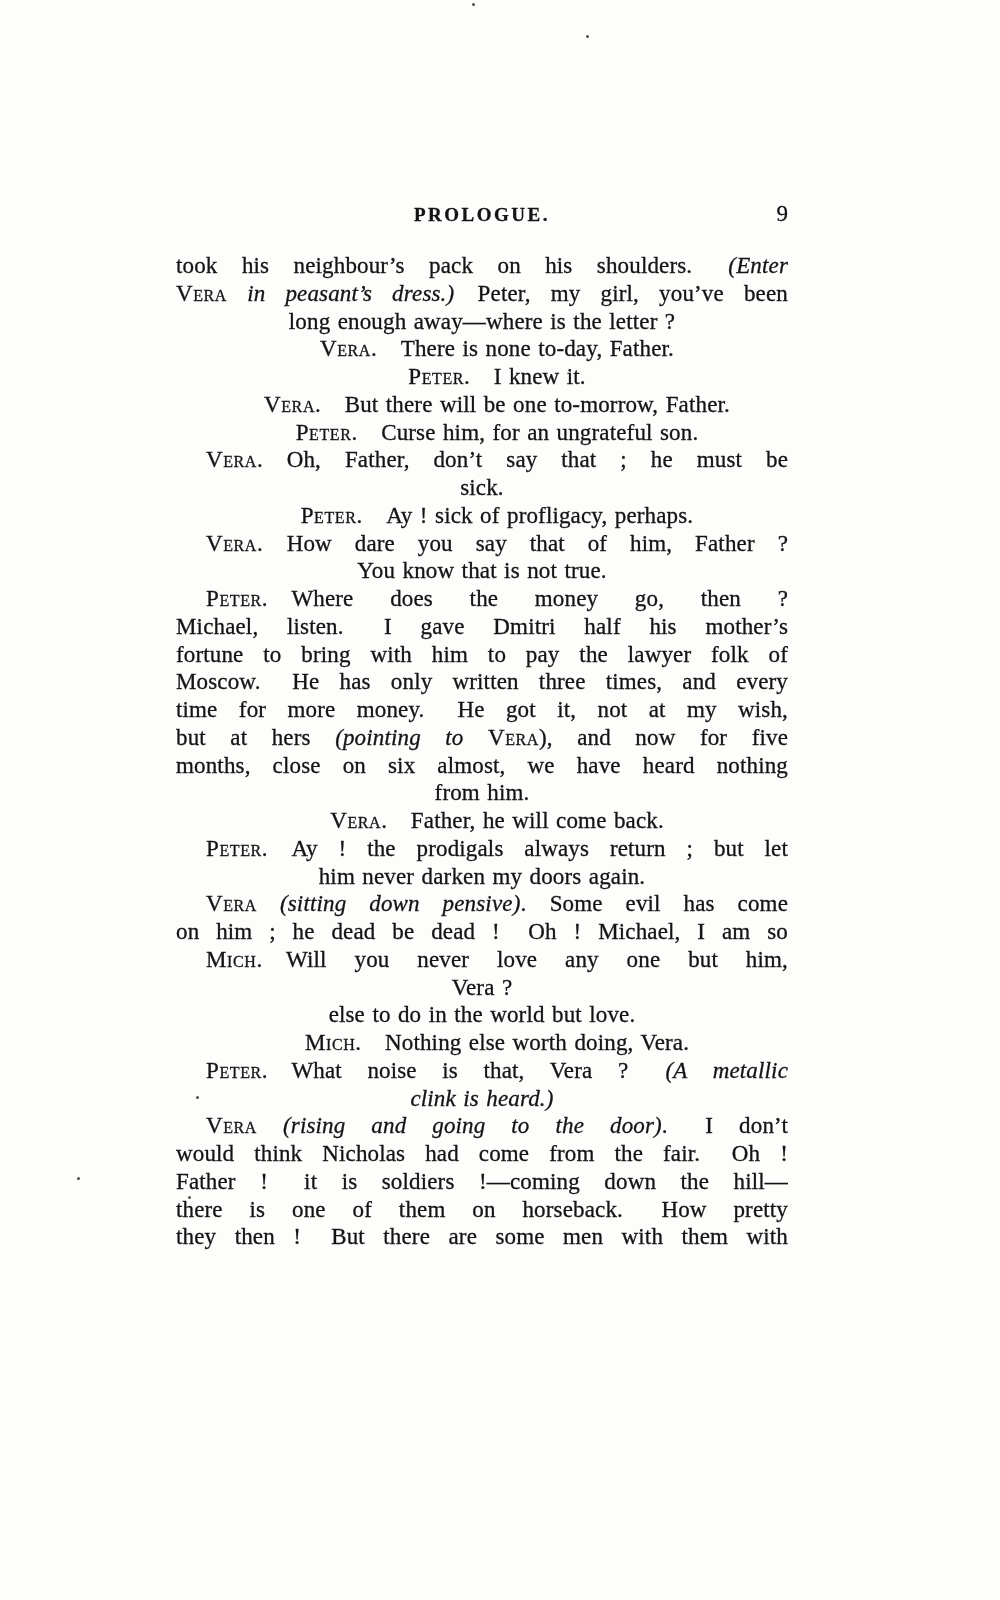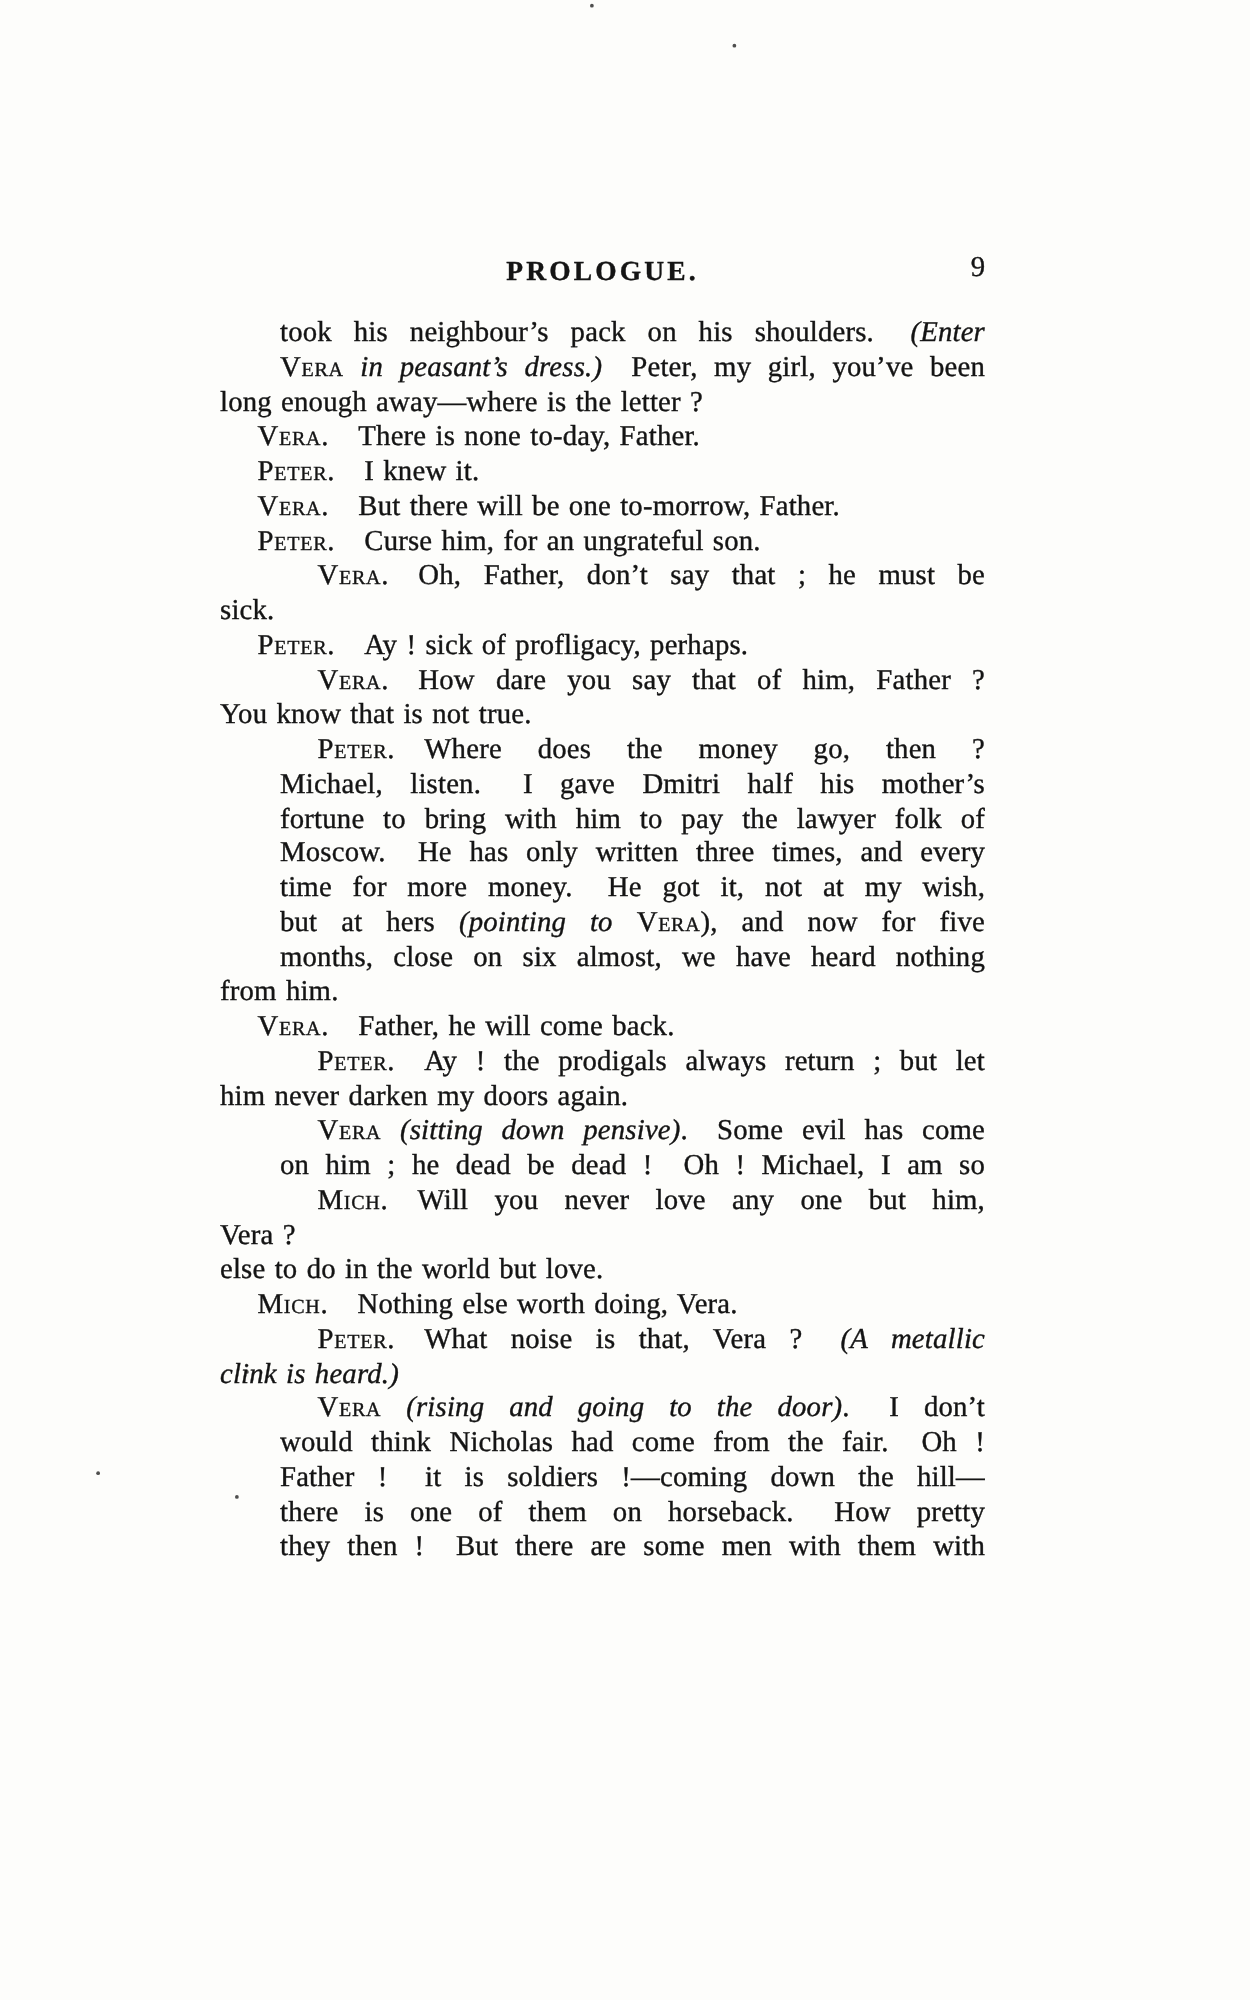--- a/index.html
+++ b/index.html
@@ -13,34 +13,34 @@
   .page {
     position:relative; width:1000px; height:1600px;
     background:var(--paper); color:var(--ink); overflow:hidden;
     -webkit-text-stroke:0.3px currentColor;
   }
   .running-header {
     position:absolute; left:176px; top:200px; width:612px; height:28px;
   }
   .running-title {
     position:absolute; left:50%; transform:translateX(-50%); top:4px;
-    font-size:22px; font-weight:bold; letter-spacing:2.5px; white-space:nowrap;
+    font-size:19px; font-weight:bold; letter-spacing:2.5px; white-space:nowrap;
   }
   .page-number {
     position:absolute; right:0; top:1px; font-size:23px;
   }
   .body-text {
     position:absolute; left:176px; top:252px; width:612px;
   }
   .line {
     height:27.75px; line-height:27.75px; overflow:hidden;
     font-size:23px; letter-spacing:0.15px; word-spacing:1.5px;
-    text-align:left; white-space:nowrap-disabled;
+    text-align:center; white-space:nowrap-disabled;
   }
-  .line.just { text-align:justify; text-align-last:justify; white-space:normal;margin-left:48px; }
+  .line.just { text-align:justify; text-align-last:justify; white-space:normal; }
   .line.just::after { content:""; display:inline-block; width:100%; height:0; }
   .line.indent { padding-left:30px; }
   .seg-i { font-style:italic; }
   .seg-sc { font-variant:small-caps; letter-spacing:0.6px; }
   .speck {
     position:absolute; width:3px; height:3px; border-radius:50%;
     background:var(--ink); opacity:0.75;
   }
 </style>
 </head>

